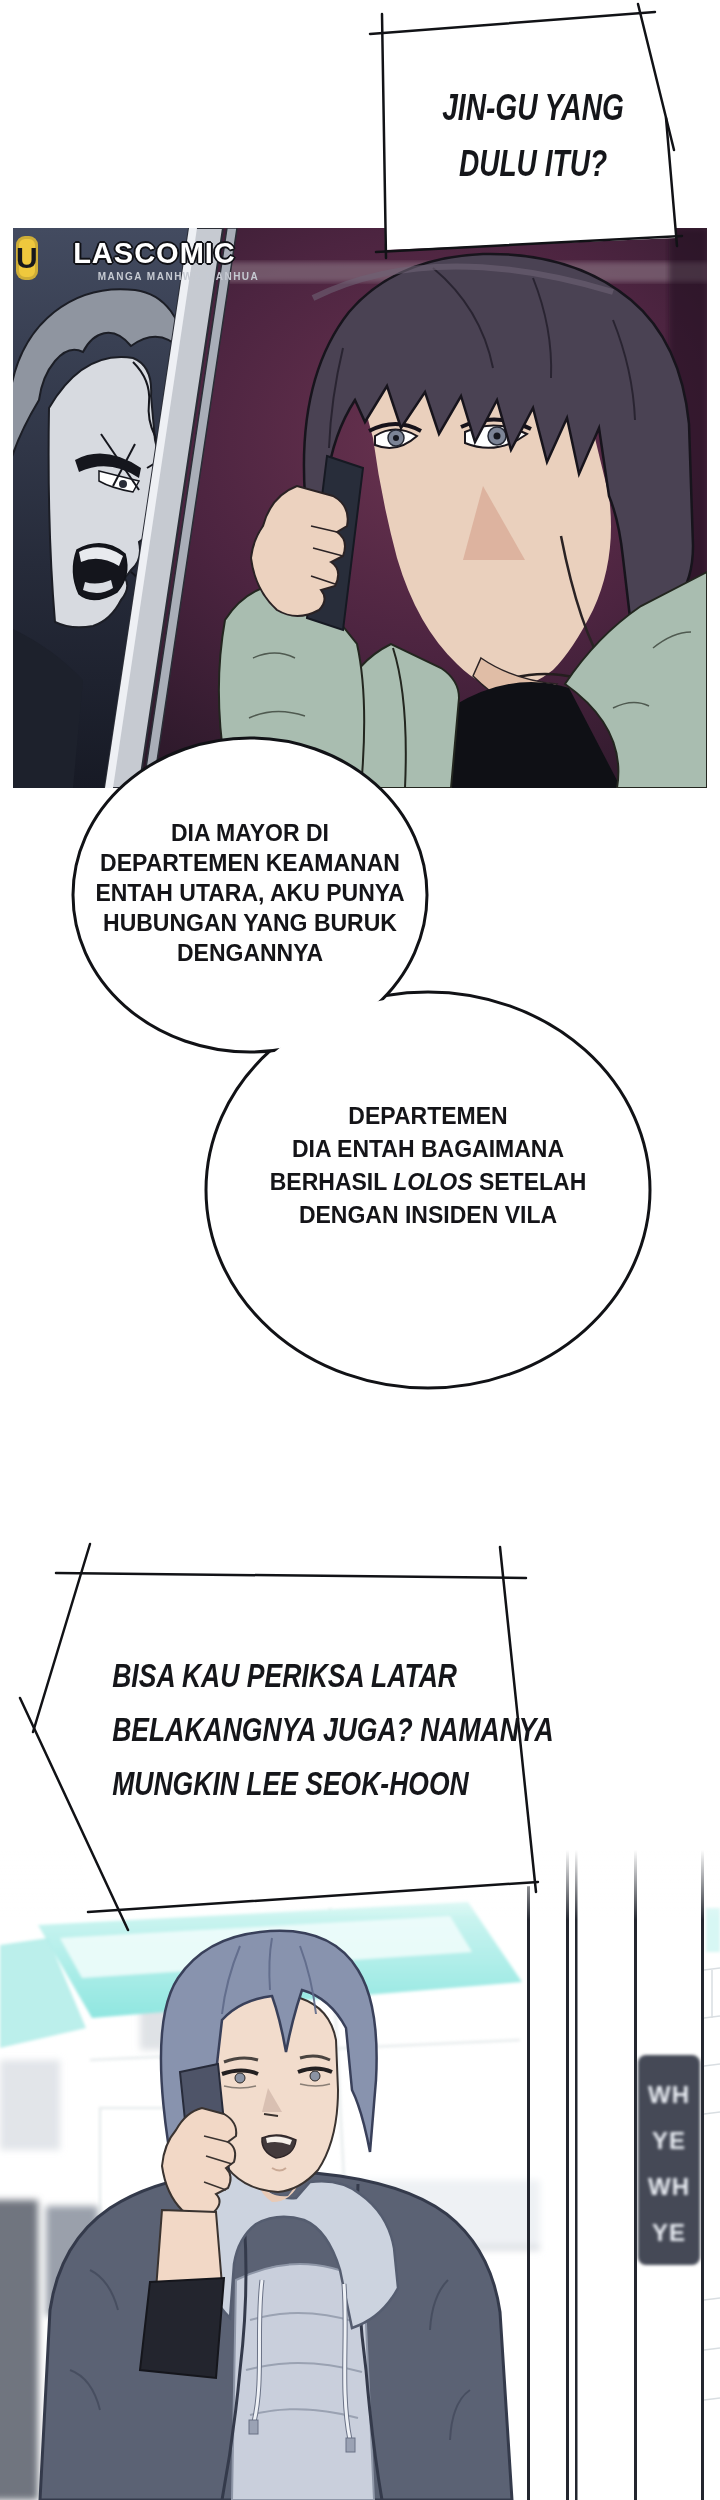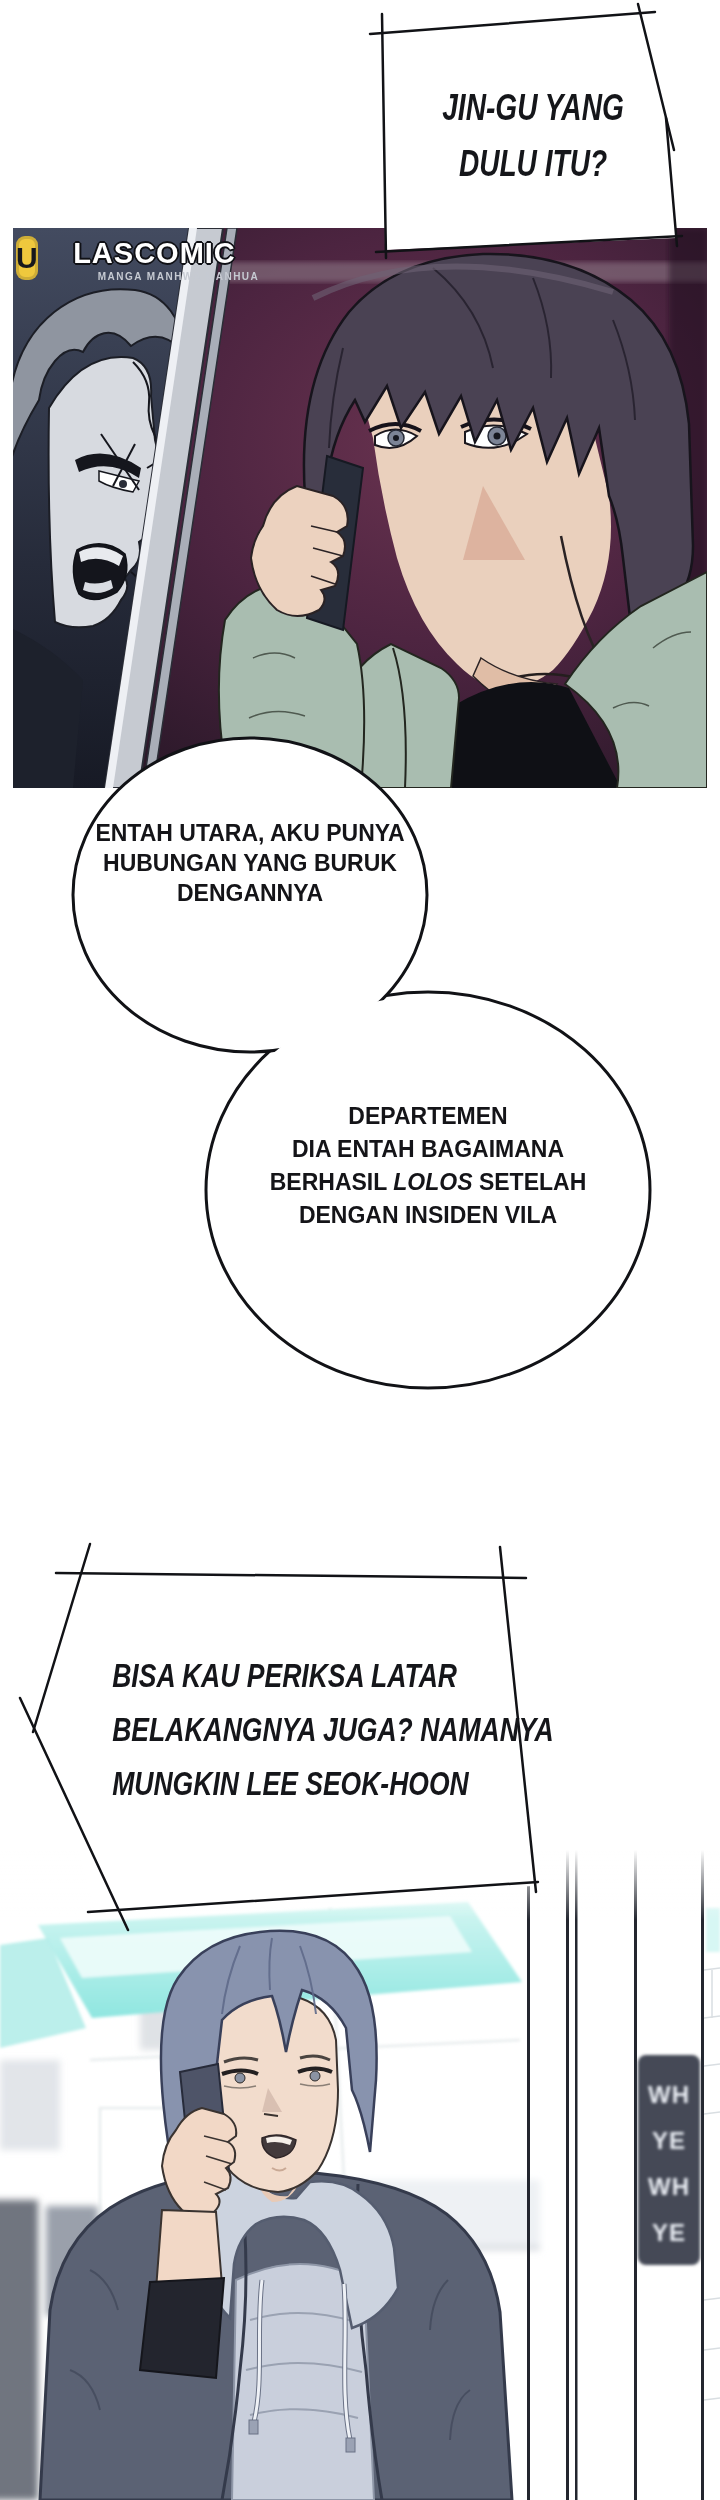--- a/index.html
+++ b/index.html
@@ -306,20 +306,22 @@
     <div>JIN-GU YANG</div>
     <div>DULU ITU?</div>
   </div>
 
   <svg class="abs" style="left:0;top:700px;" width="720" height="700" viewBox="0 0 720 700">
     <ellipse cx="428" cy="490" rx="222" ry="198" fill="#ffffff" stroke="#111216" stroke-width="3"></ellipse>
     <ellipse cx="250" cy="195" rx="177" ry="157" fill="#ffffff" stroke="#111216" stroke-width="3"></ellipse>
     <ellipse cx="428" cy="490" rx="218" ry="194" fill="#ffffff"></ellipse>
   </svg>
   <div class="abs talk talk-a" style="left:80px;top:818px;width:340px;">
+    <div>DIA MAYOR DI</div>
+    <div>DEPARTEMEN KEAMANAN</div>
     <div>ENTAH UTARA, AKU PUNYA</div>
     <div>HUBUNGAN YANG BURUK</div>
     <div>DENGANNYA</div>
   </div>
   <div class="abs talk talk-b" style="left:238px;top:1100px;width:380px;">
     <div>DEPARTEMEN</div>
     <div>DIA ENTAH BAGAIMANA</div>
     <div><span>BERHASIL </span><span class="em-it">LOLOS</span><span> SETELAH</span></div>
     <div>DENGAN INSIDEN VILA</div>
   </div>

